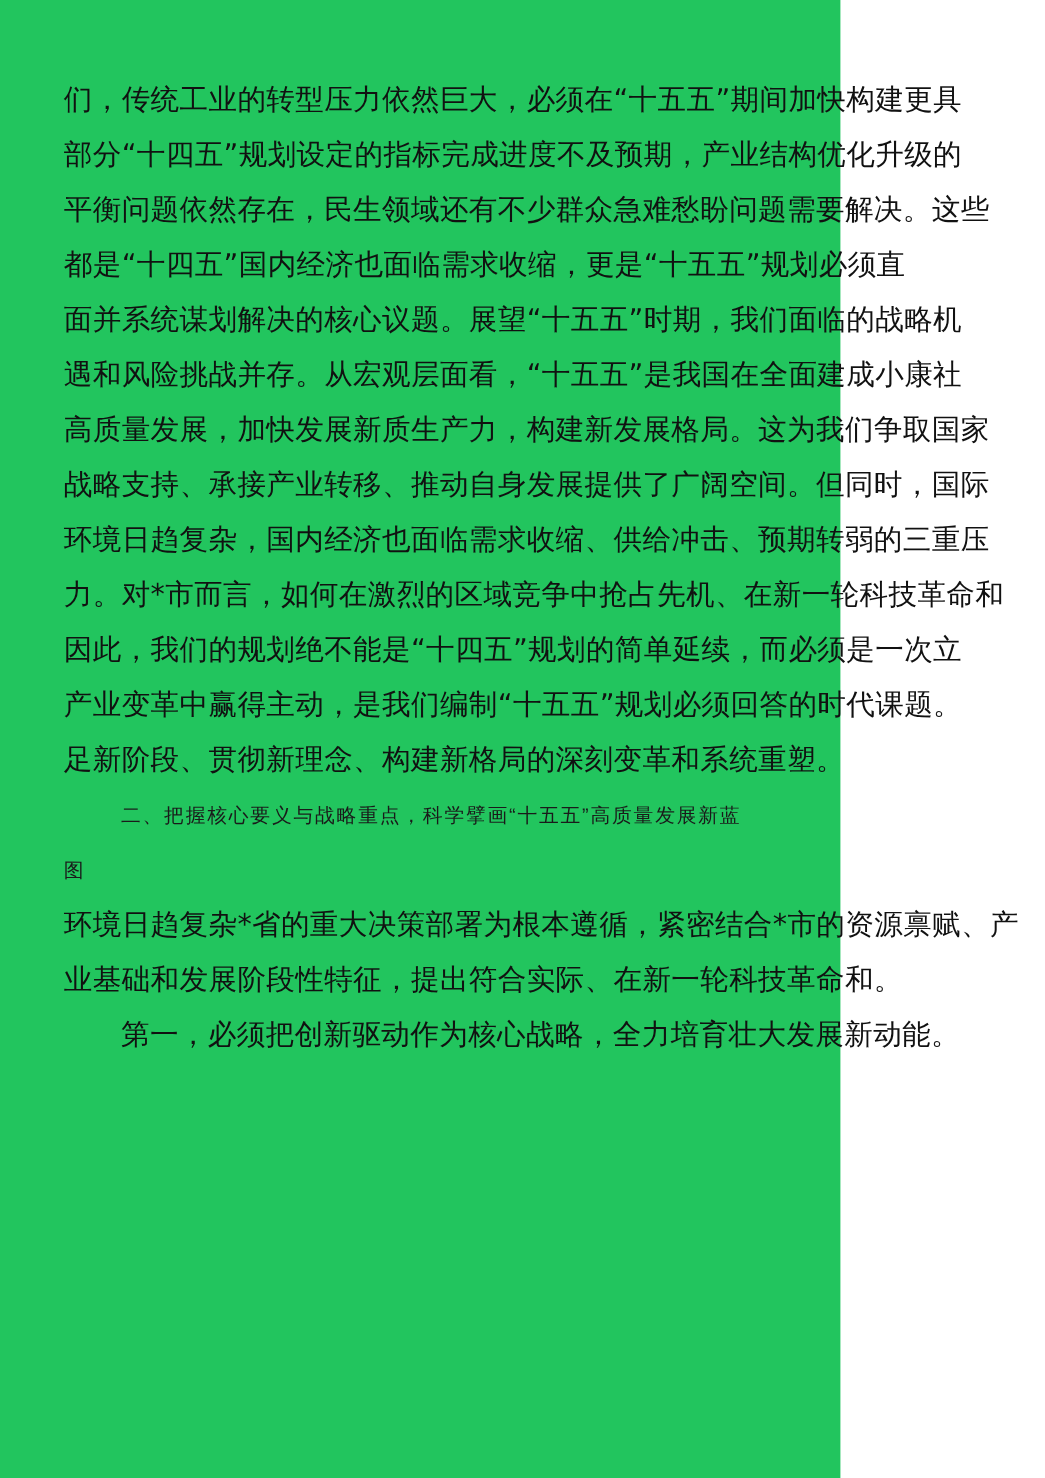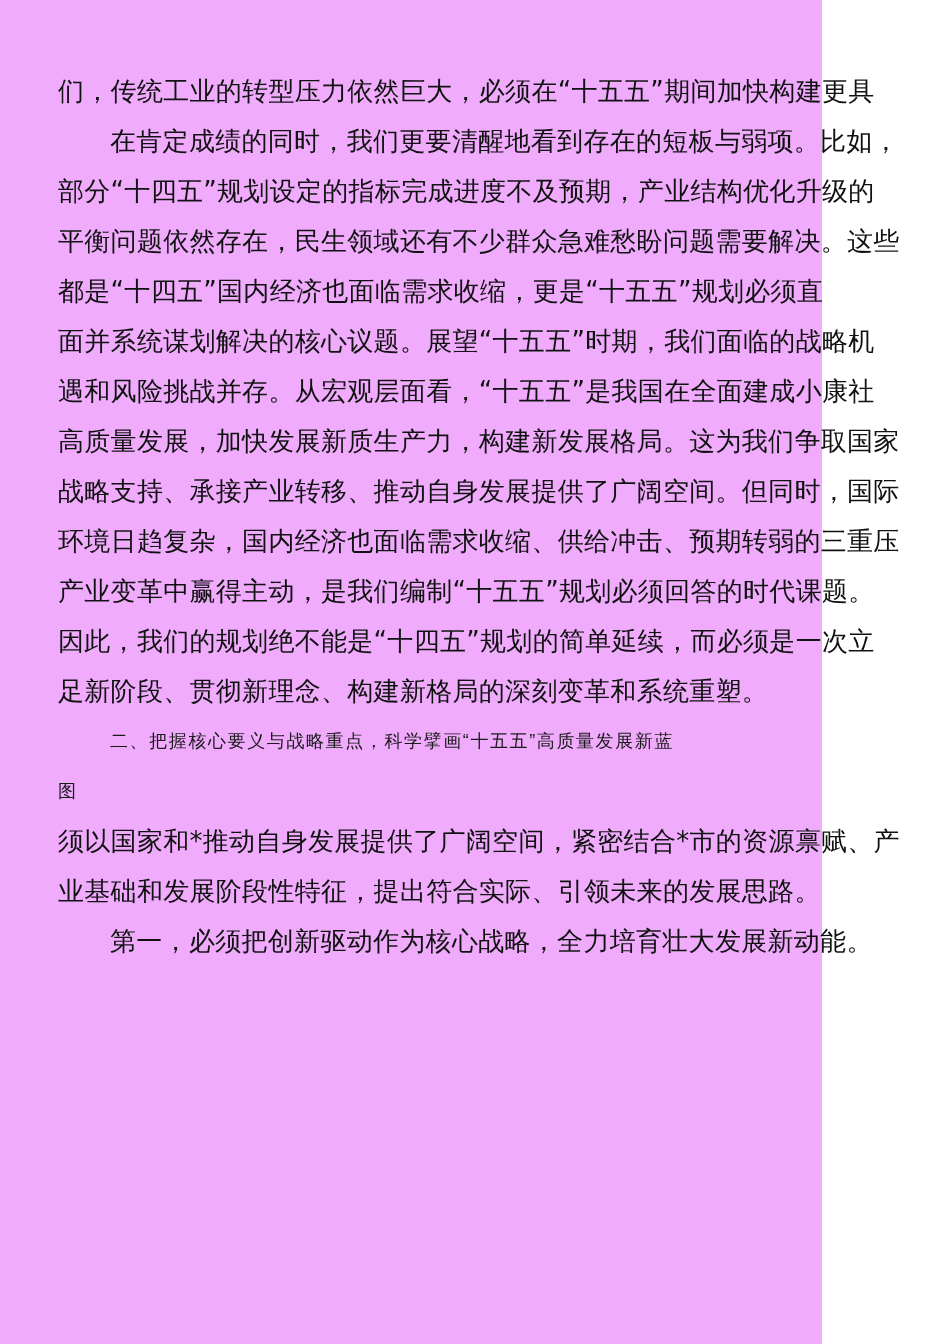--- a/index.html
+++ b/index.html
@@ -12,23 +12,23 @@
       height: 1344px;
       overflow: hidden;
       position: relative;
       font-family: "DejaVu Sans", "Liberation Sans", sans-serif;
       color: #111111;
     }
     .page {
       position: absolute;
       left: 0;
       top: 0;
-      width: 822px;
+      width: 764px;
       height: 1344px;
-      background: #f0abfc;
+      background: #22c55e;
     }
     .body-text {
       position: absolute;
       left: 58px;
       top: 66px;
       width: 830px;
     }
     .line {
       height: 50px;
       line-height: 50px;
@@ -46,31 +46,31 @@
       letter-spacing: 1.6px;
       color: #1a1a1a;
     }
   </style>
 </head>
 <body>
 
 <div class="page">
   <div class="body-text">
     <div class="line">们，传统工业的转型压力依然巨大，必须在“十五五”期间加快构建更具</div>
-    <div class="line indent">在肯定成绩的同时，我们更要清醒地看到存在的短板与弱项。比如，</div>
     <div class="line">部分“十四五”规划设定的指标完成进度不及预期，产业结构优化升级的</div>
     <div class="line">平衡问题依然存在，民生领域还有不少群众急难愁盼问题需要解决。这些</div>
     <div class="line">都是“十四五”国内经济也面临需求收缩，更是“十五五”规划必须直</div>
     <div class="line">面并系统谋划解决的核心议题。展望“十五五”时期，我们面临的战略机</div>
     <div class="line">遇和风险挑战并存。从宏观层面看，“十五五”是我国在全面建成小康社</div>
     <div class="line">高质量发展，加快发展新质生产力，构建新发展格局。这为我们争取国家</div>
     <div class="line">战略支持、承接产业转移、推动自身发展提供了广阔空间。但同时，国际</div>
     <div class="line">环境日趋复杂，国内经济也面临需求收缩、供给冲击、预期转弱的三重压</div>
+    <div class="line">力。对*市而言，如何在激烈的区域竞争中抢占先机、在新一轮科技革命和</div>
+    <div class="line">因此，我们的规划绝不能是“十四五”规划的简单延续，而必须是一次立</div>
     <div class="line">产业变革中赢得主动，是我们编制“十五五”规划必须回答的时代课题。</div>
-    <div class="line">因此，我们的规划绝不能是“十四五”规划的简单延续，而必须是一次立</div>
     <div class="line">足新阶段、贯彻新理念、构建新格局的深刻变革和系统重塑。</div>
     <div class="line indent heading">二、把握核心要义与战略重点，科学擘画“十五五”高质量发展新蓝</div>
     <div class="line heading">图</div>
-    <div class="line">须以国家和*推动自身发展提供了广阔空间，紧密结合*市的资源禀赋、产</div>
-    <div class="line">业基础和发展阶段性特征，提出符合实际、引领未来的发展思路。</div>
+    <div class="line">环境日趋复杂*省的重大决策部署为根本遵循，紧密结合*市的资源禀赋、产</div>
+    <div class="line">业基础和发展阶段性特征，提出符合实际、在新一轮科技革命和。</div>
     <div class="line indent">第一，必须把创新驱动作为核心战略，全力培育壮大发展新动能。</div>
   </div>
 </div>
 
 </body></html>

